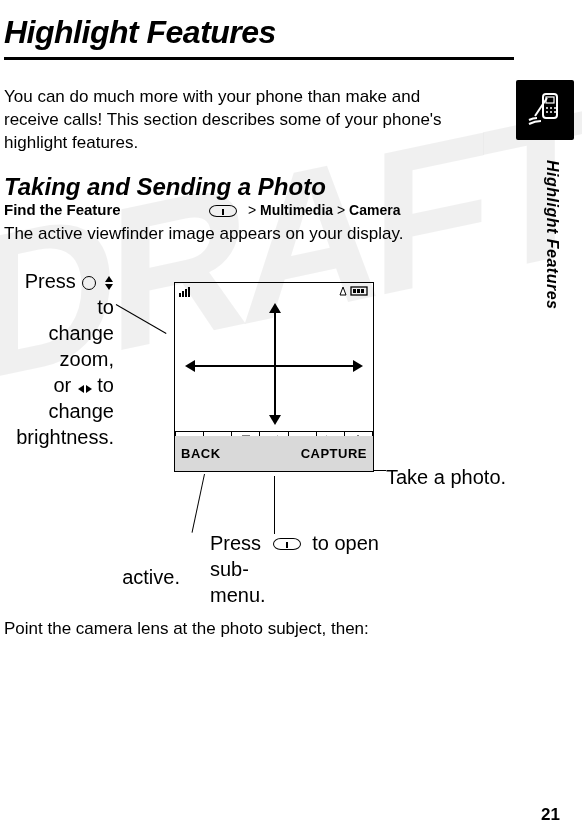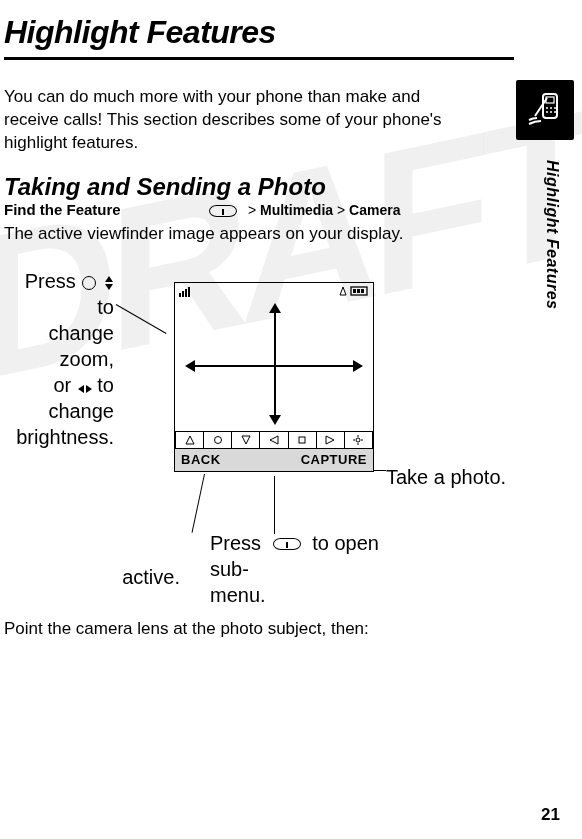--- a/index.html
+++ b/index.html
@@ -151,21 +151,21 @@
     display: flex;
   }
   .iconrow .cell {
     flex:1; border:1px solid #000; border-right:none;
     display:flex; align-items:center; justify-content:center;
     font-size:10px;
   }
   .iconrow .cell:last-child { border-right:1px solid #000; }
   .softkeys {
     position:absolute; bottom:0; left:0; right:0;
-    height:22px; background:#d9d9d9;
+    height:35px; background:#d9d9d9;
     display:flex; justify-content:space-between; align-items:center;
     padding:0 6px;
     font-weight:900; font-size:13px;
     font-family: Arial, sans-serif;
     letter-spacing:0.5px;
   }
   .callout {
     position: absolute;
     font-size: 20px;
     line-height: 1.3;

